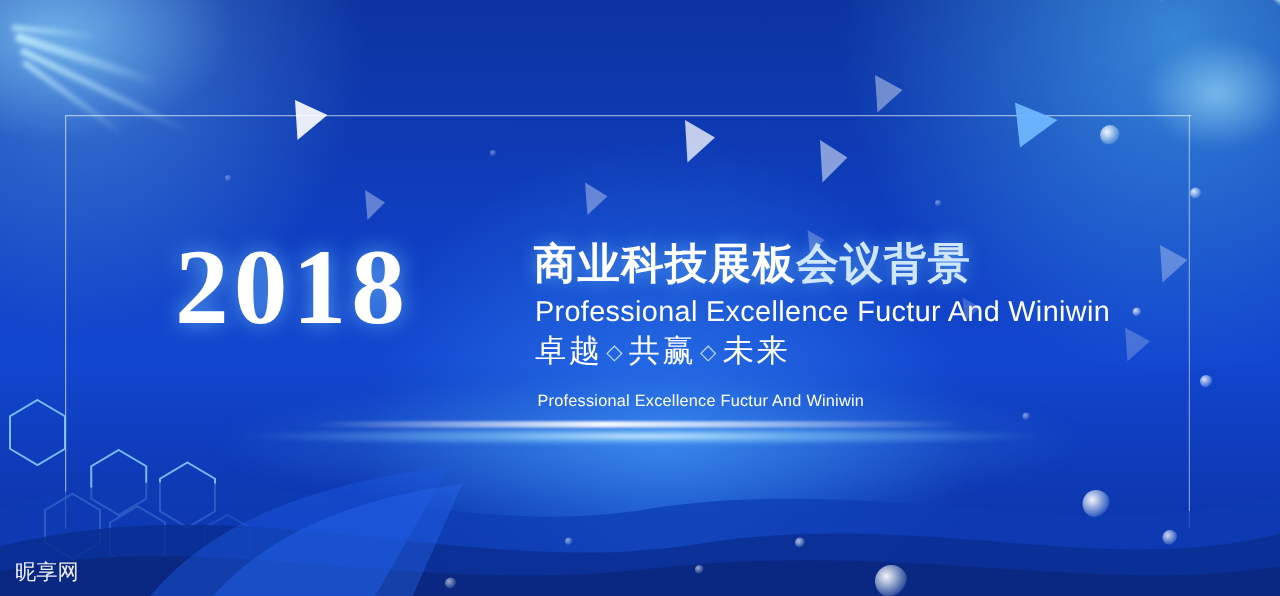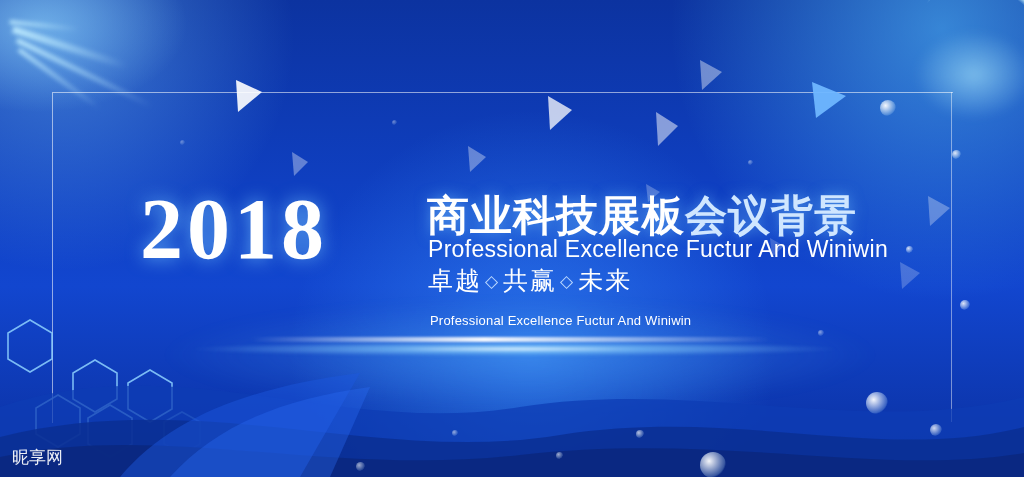--- a/index.html
+++ b/index.html
@@ -56,21 +56,21 @@
   .dot{position:absolute;border-radius:50%;background:radial-gradient(circle at 35% 35%, #ffffff, rgba(200,235,255,0.25) 65%, rgba(255,255,255,0) 72%);}
 
   
   .year{
     position:absolute;left:140px;top:186px;
     font-family:Liberation Serif, serif;font-weight:bold;font-size:86px;letter-spacing:4px;
     color:#ffffff;line-height:1;text-shadow:0 0 18px rgba(120,200,255,0.75);
   }
   .cn-title{
     position:absolute;left:427px;top:188px;
-    font-family:Liberation Sans, sans-serif;font-weight:bold;font-size:42px;color:#ffffff;letter-spacing:1px;
+    font-family:Liberation Sans, sans-serif;font-weight:bold;font-size:34px;color:#ffffff;letter-spacing:1px;
     text-shadow:0 0 14px rgba(120,200,255,0.6);white-space:nowrap;
   }
   .cn-title .lite{color:#cfe6ff;font-weight:bold;}
   .en-title{
     position:absolute;left:428px;top:236px;
     font-family:"Liberation Sans",sans-serif;font-size:23px;color:#ffffff;letter-spacing:0.3px;white-space:nowrap;
   }
   .cn-sub{
     position:absolute;left:428px;top:264px;
     font-family:Liberation Serif, serif;font-size:25px;color:#ffffff;letter-spacing:2px;white-space:nowrap;

